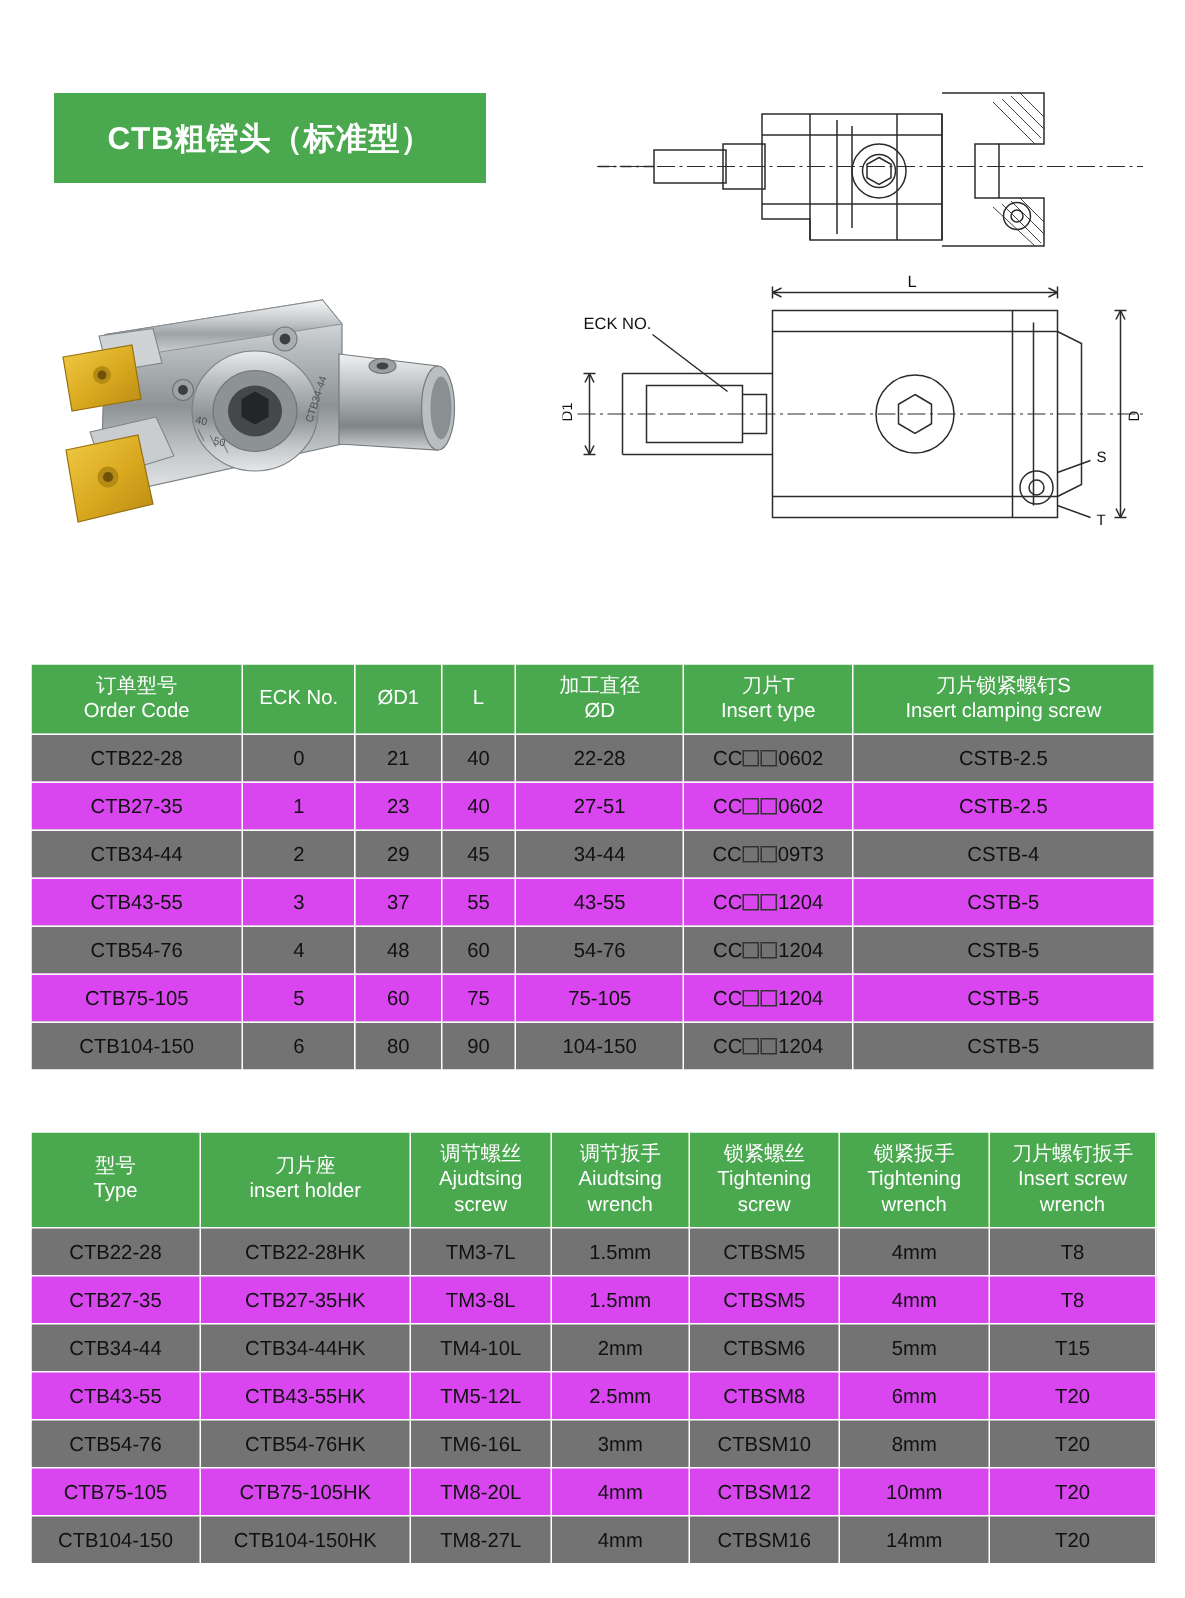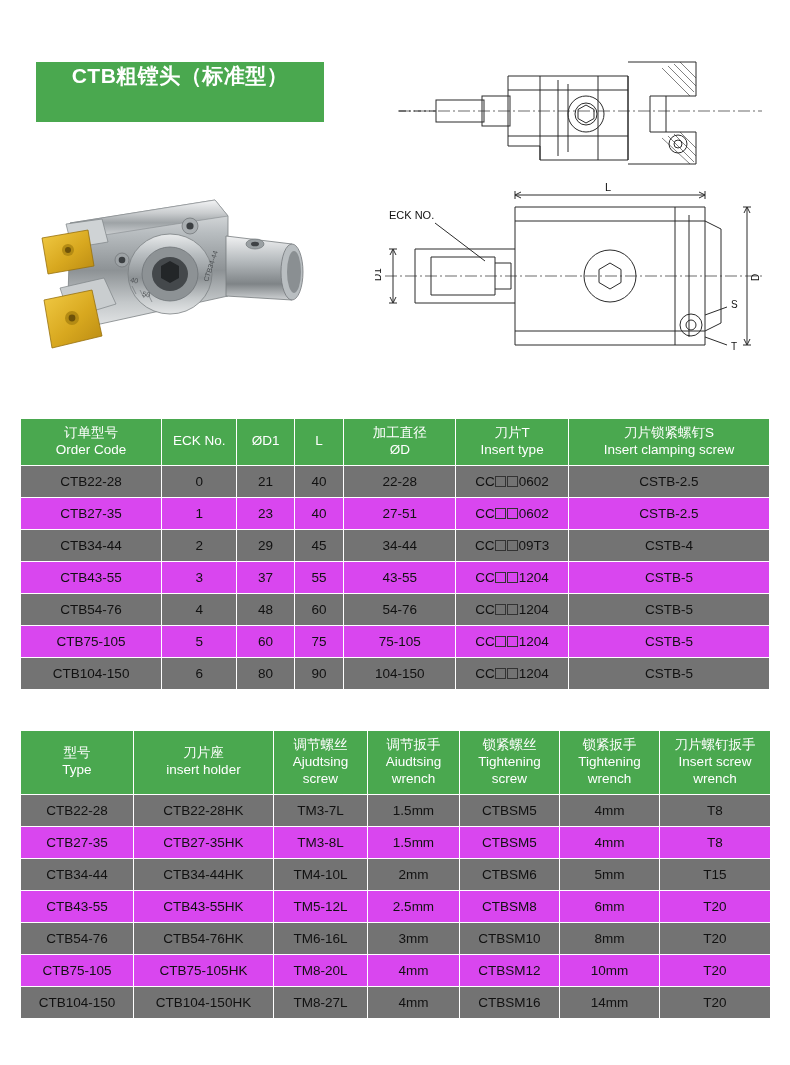--- a/index.html
+++ b/index.html
@@ -18,21 +18,21 @@
 
   
   .title-banner {
     position: absolute;
     left: 36px;
     top: 62px;
     width: 288px;
     height: 60px;
     background: #4aa84f;
     display: flex;
-    align-items: flex-start;
+    align-items: center;
     justify-content: center;
   }
   .title-banner .title-text {
     color: #ffffff;
     font-size: 21px;
     font-weight: bold;
     letter-spacing: 0.5px;
   }
 
   
@@ -57,20 +57,21 @@
     left: 375px;
     top: 175px;
     width: 400px;
     height: 200px;
   }
 
   
   table {
     border-collapse: collapse;
     table-layout: fixed;
+    margin-top: 24px;
   }
   .data-table {
     position: absolute;
     left: 20px;
     width: 750px;
     font-size: 13.5px;
   }
   #table1 { top: 418px; }
   #table2 { top: 730px; }
 

